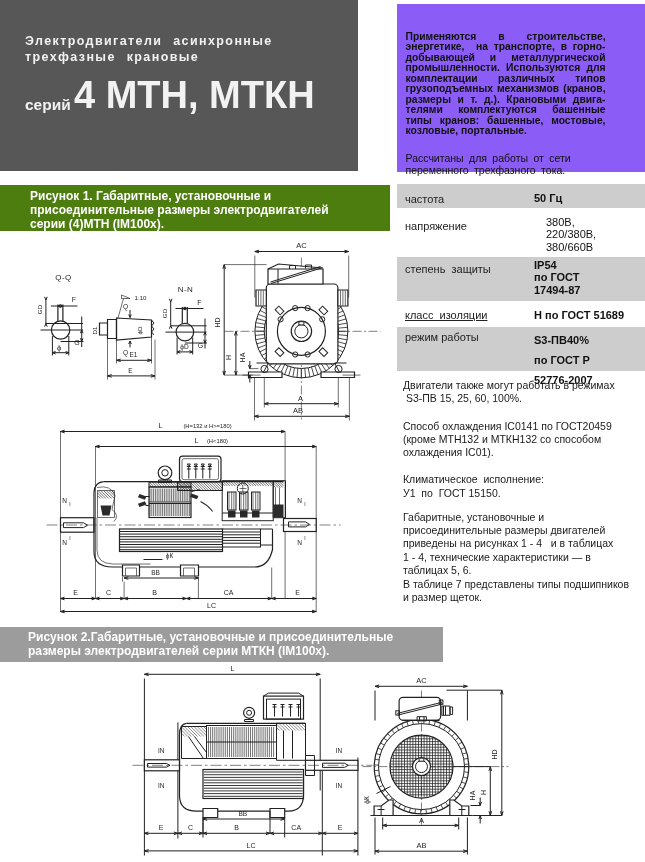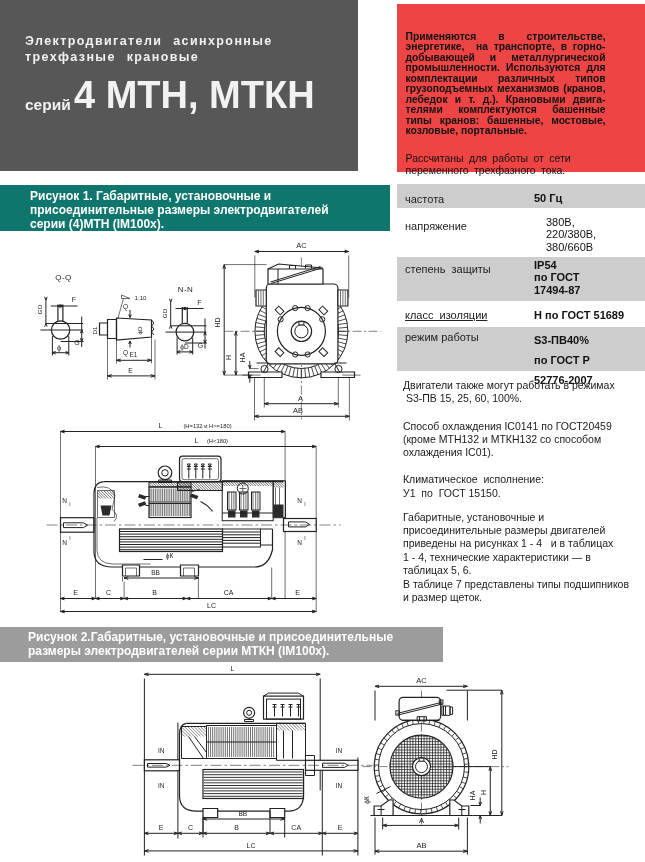--- a/index.html
+++ b/index.html
@@ -11,37 +11,37 @@
 </style>
 </head>
 <body>
 
 <div class="abs" style="left:0;top:0;width:358px;height:171px;background:#575757;color:#f2f2f2;">
   <div class="abs" style="left:25px;top:33px;font-size:12.5px;font-weight:bold;line-height:16px;letter-spacing:1.4px;word-spacing:6px;">Электродвигатели асинхронные<br>трехфазные крановые</div>
   <div class="abs" style="left:25px;top:96px;font-size:15.5px;font-weight:bold;">серий</div>
   <div class="abs" style="left:74px;top:74px;font-size:38px;font-weight:bold;letter-spacing:0px;">4 МТН, МТКН</div>
 </div>
 
-<div class="abs" style="left:397px;top:4px;width:248px;height:168px;background:#ef4444;color:#111;">
+<div class="abs" style="left:397px;top:4px;width:248px;height:168px;background:#8b5cf6;color:#111;">
   <div class="abs" style="left:8.5px;top:28px;width:200px;font-size:10.3px;font-weight:bold;line-height:10.45px;">
     <div class="j">Применяются в строительстве,</div>
     <div class="j">энергетике,&nbsp; на транспорте, в горно-</div>
     <div class="j">добывающей и металлургической</div>
     <div class="j">промышленности. Используются для</div>
     <div class="j">комплектации различных типов</div>
     <div class="j">грузоподъемных механизмов (кранов,</div>
-    <div class="j">лебедок и т. д.). Крановыми двига-</div>
+    <div class="j">размеры и т. д.). Крановыми двига-</div>
     <div class="j">телями комплектуются башенные</div>
     <div class="j">типы кранов: башенные, мостовые,</div>
     <div>козловые, портальные.</div>
   </div>
   <div class="abs" style="left:8.5px;top:149px;width:210px;font-size:10.5px;line-height:11.6px;word-spacing:2.5px;">Рассчитаны для работы от сети<br>переменного трехфазного тока.</div>
 </div>
 
-<div class="abs" style="left:0;top:185px;width:390px;height:46px;background:#0f766e;color:#fff;">
+<div class="abs" style="left:0;top:185px;width:390px;height:46px;background:#4d7c0f;color:#fff;">
   <div class="abs" style="left:30px;top:4px;font-size:12px;font-weight:bold;line-height:14px;">Рисунок 1. Габаритные, установочные и<br>присоединительные размеры электродвигателей<br>серии (4)МТН (IM100х).</div>
 </div>
 
 <div class="abs" style="left:397px;top:184px;width:248px;height:24px;background:#cdcdcd;"></div>
 <div class="abs" style="left:397px;top:257px;width:248px;height:44px;background:#cdcdcd;"></div>
 <div class="abs" style="left:397px;top:327px;width:248px;height:44px;background:#cdcdcd;"></div>
 
 <div class="abs" style="left:405px;top:193px;font-size:11px;color:#222;">частота</div>
 <div class="abs" style="left:534px;top:192px;font-size:11px;font-weight:bold;color:#111;">50 Гц</div>
 

